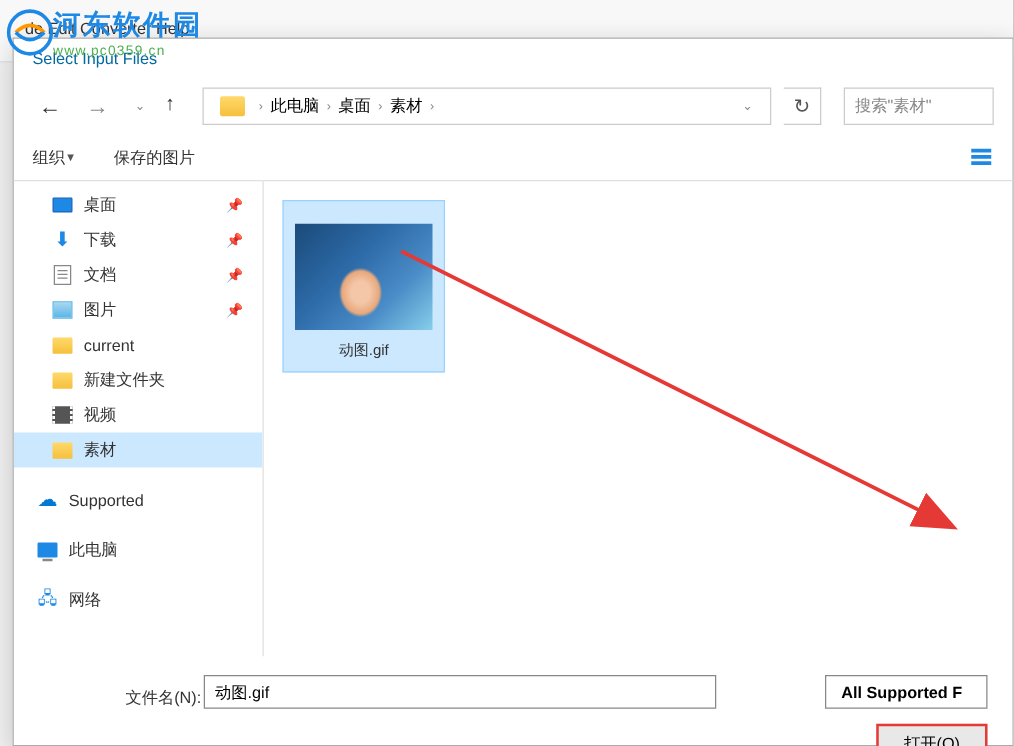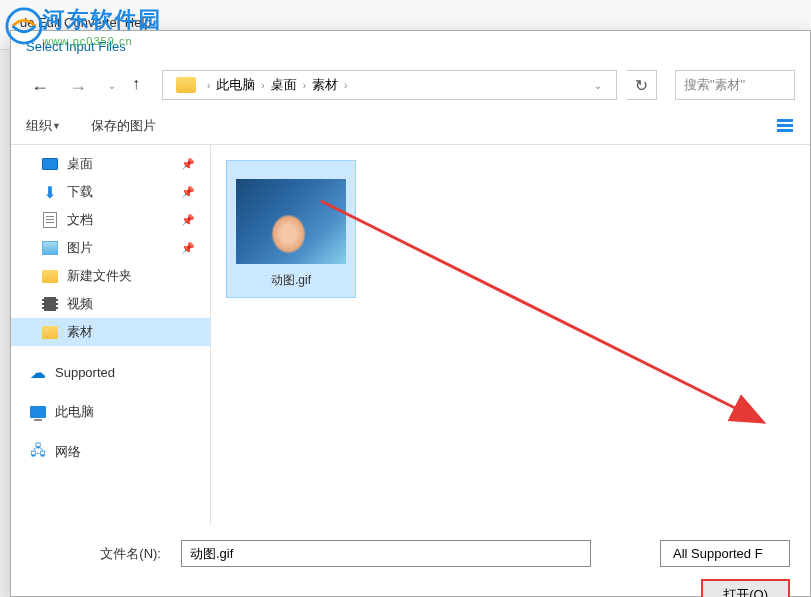--- a/index.html
+++ b/index.html
@@ -57,24 +57,24 @@
     
     .content-area { flex: 1; padding: 15px; position: relative; }
     .file-item { display: inline-block; width: 130px; text-align: center; padding: 8px; border: 1px solid #99d1ff; background: #cce8ff; cursor: pointer; }
     .file-thumb { width: 110px; height: 85px; background: linear-gradient(135deg, #1a4a7a 0%, #2d6ba8 40%, #4a8cc7 70%, #87ceeb 100%); margin: 10px auto 8px; position: relative; overflow: hidden; }
     .file-thumb::after { content: ''; position: absolute; bottom: 10px; left: 35px; width: 35px; height: 40px; background: radial-gradient(ellipse, #f4c7a8 30%, #e8a87c 60%, transparent 70%); border-radius: 50% 50% 40% 40%; }
     .file-label { font-size: 12px; color: #333; margin-top: 5px; }
     
     .arrow-annotation { position: absolute; top: 165px; left: 305px; pointer-events: none; z-index: 50; }
     
     .bottom-bar { padding: 15px 20px; }
-    .filename-row { display: flex; align-items: center; gap: 20px; margin-bottom: 12px; }
+    .filename-row { display: flex; align-items: flex-end; gap: 2px; margin-bottom: 12px; }
     .filename-label { font-size: 13px; color: #333; width: 130px; text-align: right; }
     .filename-input { flex: 1; border: 1px solid #888; padding: 5px 8px; font-size: 13px; max-width: 410px; }
-    .filetype-select { border: 1px solid #888; padding: 5px 12px; font-size: 13px; background: #fff; width: 130px; margin-left: auto; }
+    .filetype-select { border: 1px solid #888; padding: 5px 12px; font-size: 13px; background: #fff; width: 130px; margin-left: auto; font-weight: bold; }
     .button-row { display: flex; justify-content: flex-end; gap: 10px; }
     .dialog-btn { border: 1px solid #888; background: #e8e8e8; padding: 5px 20px; font-size: 13px; cursor: pointer; min-width: 80px; }
     .dialog-btn.highlighted { border: 2px solid #e53935; }
     
     .right-edge-img { position: absolute; top: 0; right: 0; width: 180px; height: 32px; background: linear-gradient(90deg, #3a2828, #5a3838); }
   </style>
 </head>
 <body>
 
 <div class="right-edge-img"></div>
@@ -162,20 +162,26 @@
         <div class="tree-icon">
             <div class="icon-pic"></div>
           </div>
         <span>图片</span>
         <span class="pin">📌</span>
       </div>
       <div class="tree-item">
         <div class="tree-icon">
             <div class="icon-folder"></div>
           </div>
+        <span>current</span>
+      </div>
+      <div class="tree-item">
+        <div class="tree-icon">
+            <div class="icon-folder"></div>
+          </div>
         <span>新建文件夹</span>
       </div>
       <div class="tree-item">
         <div class="tree-icon">
             <div class="icon-video"></div>
           </div>
         <span>视频</span>
       </div>
       <div class="tree-item selected">
         <div class="tree-icon">

